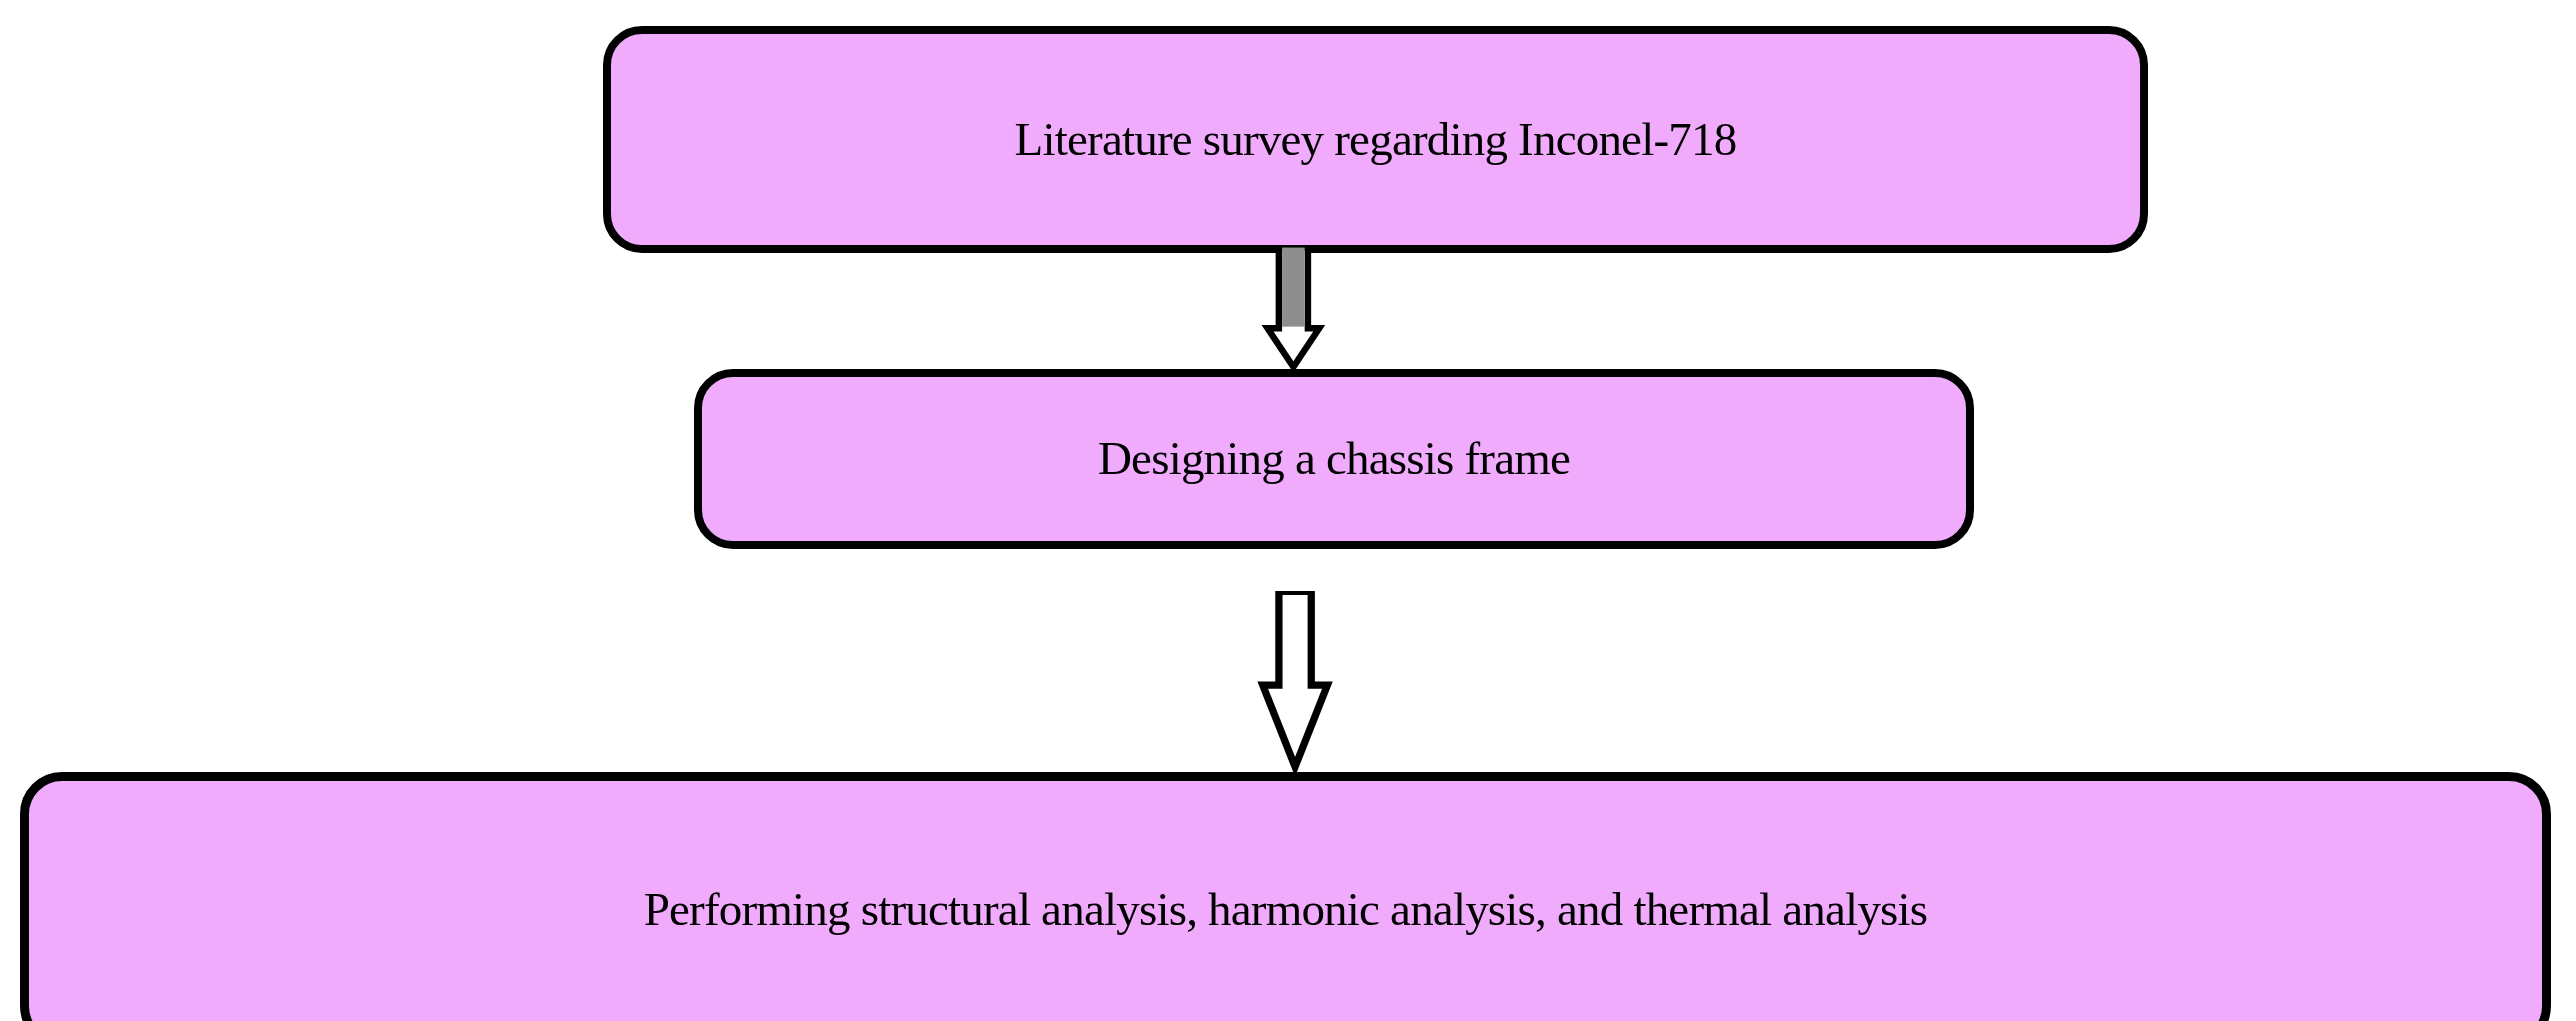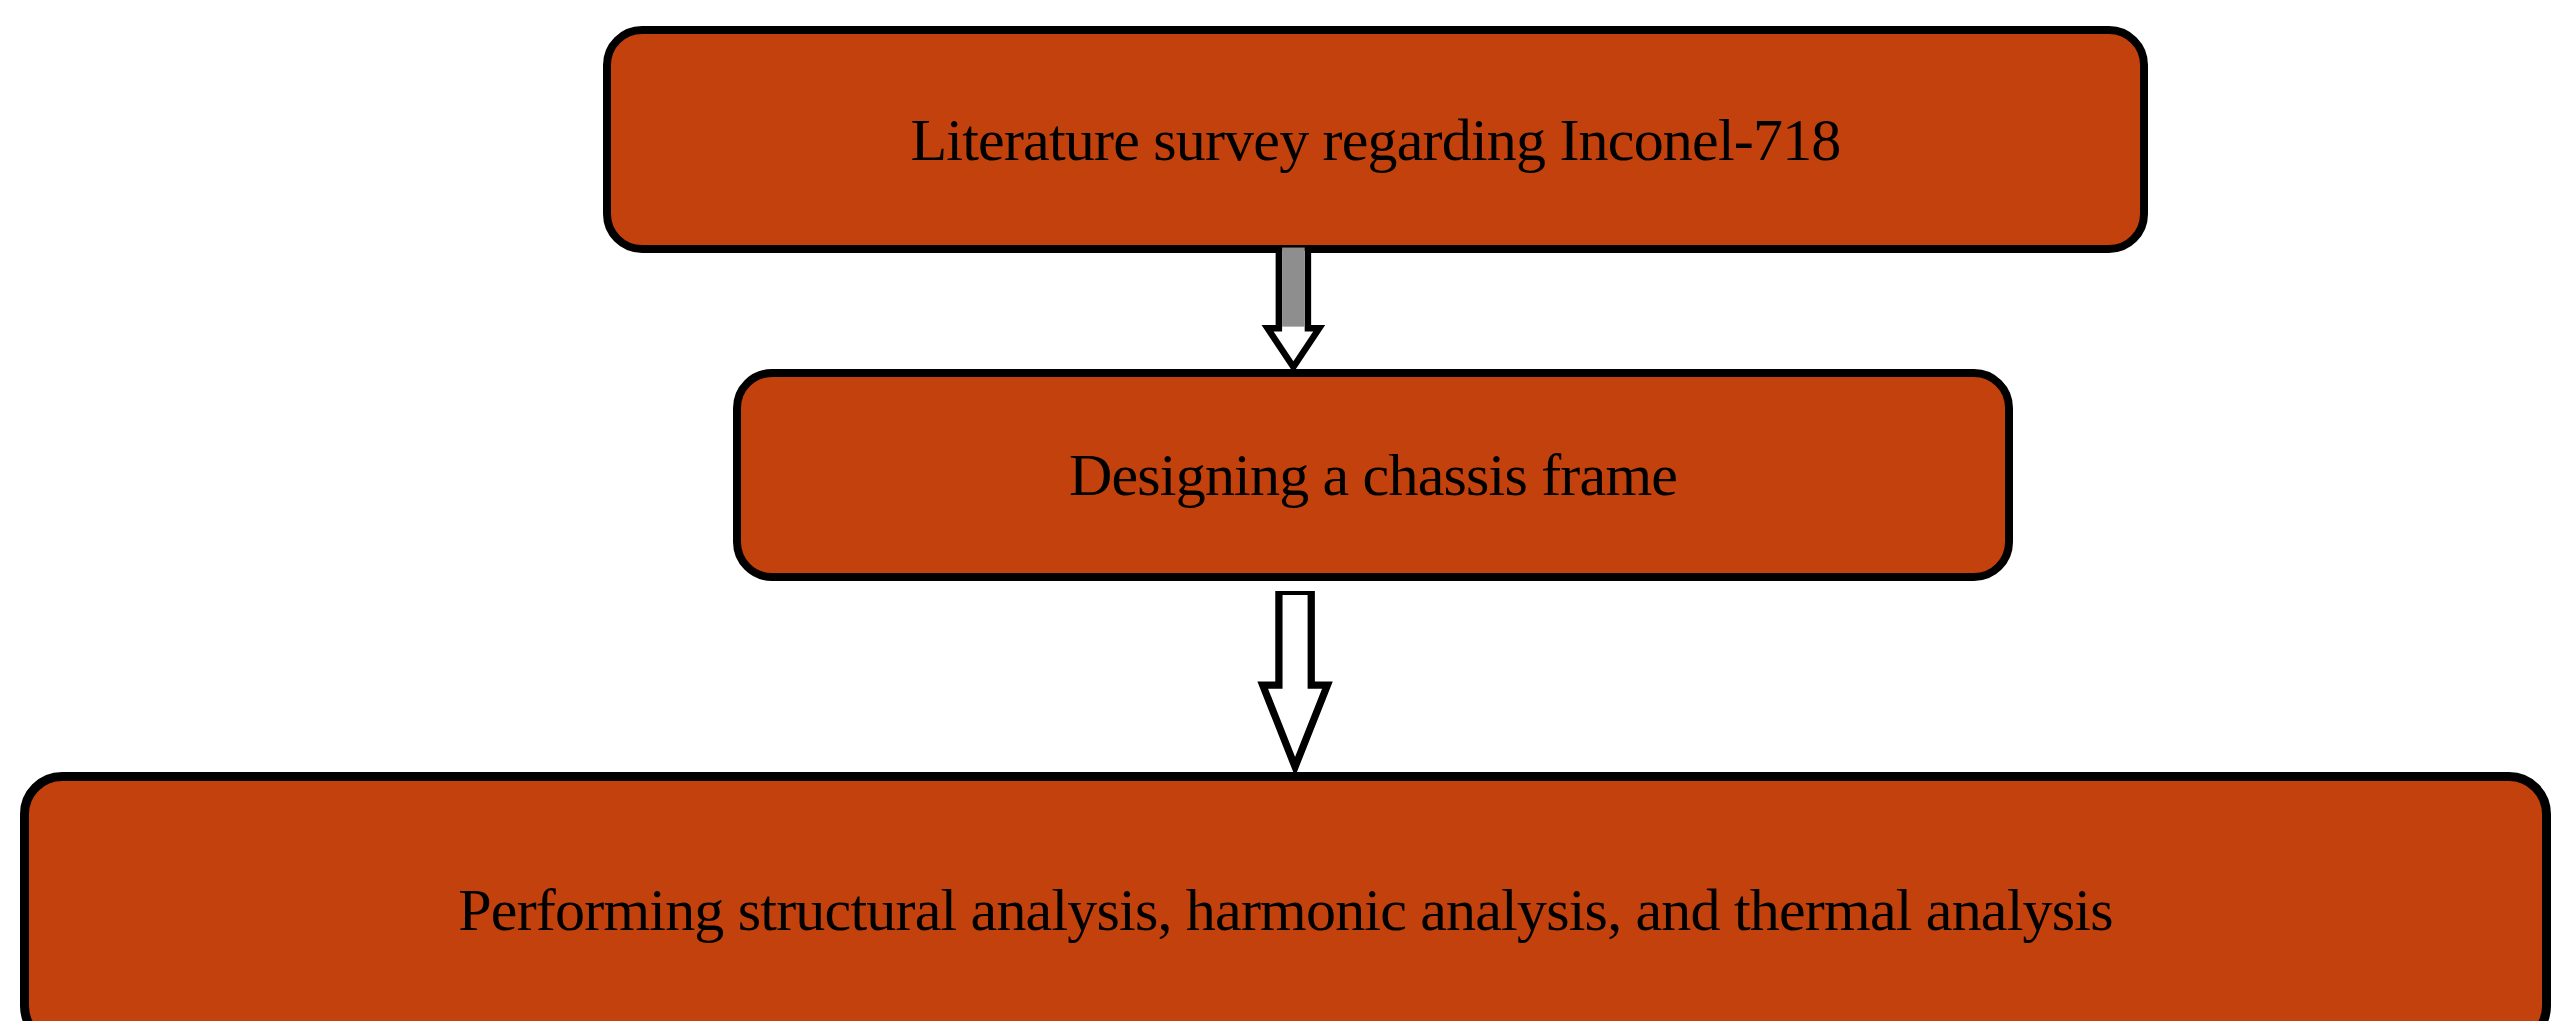--- a/index.html
+++ b/index.html
@@ -12,34 +12,34 @@
     width: 2576px;
     height: 1021px;
     background: #ffffff;
     font-family: "Liberation Serif", "DejaVu Serif", serif;
     color: #000000;
     overflow: hidden;
   }
   .flow-node {
     position: absolute;
     box-sizing: border-box;
-    background: #c2410c;
+    background: #f0abfc;
     border: 8px solid #000000;
     border-radius: 39px;
     display: flex;
     align-items: center;
     justify-content: center;
     text-align: center;
-    font-size: 60px;
+    font-size: 47px;
     line-height: 1.1;
     white-space: nowrap;
     letter-spacing: -0.8px;
   }
   .node-1 { left: 603px;  top: 26px;  width: 1545px; height: 227px; }
-  .node-2 { left: 733px;  top: 369px; width: 1280px; height: 212px; text-align: center; }
+  .node-2 { left: 694px;  top: 369px; width: 1280px; height: 180px; text-align: center; }
   .node-3 { left: 20px;   top: 772px; width: 2531px; height: 276px; border-width: 9px; border-radius: 42px; }
   .connector {
     position: absolute;
     display: block;
   }
   .arrow-1 { left: 1249px; top: 247px; }
   .arrow-2 { left: 1249px; top: 591px; }
 </style>
 </head>
 <body>

